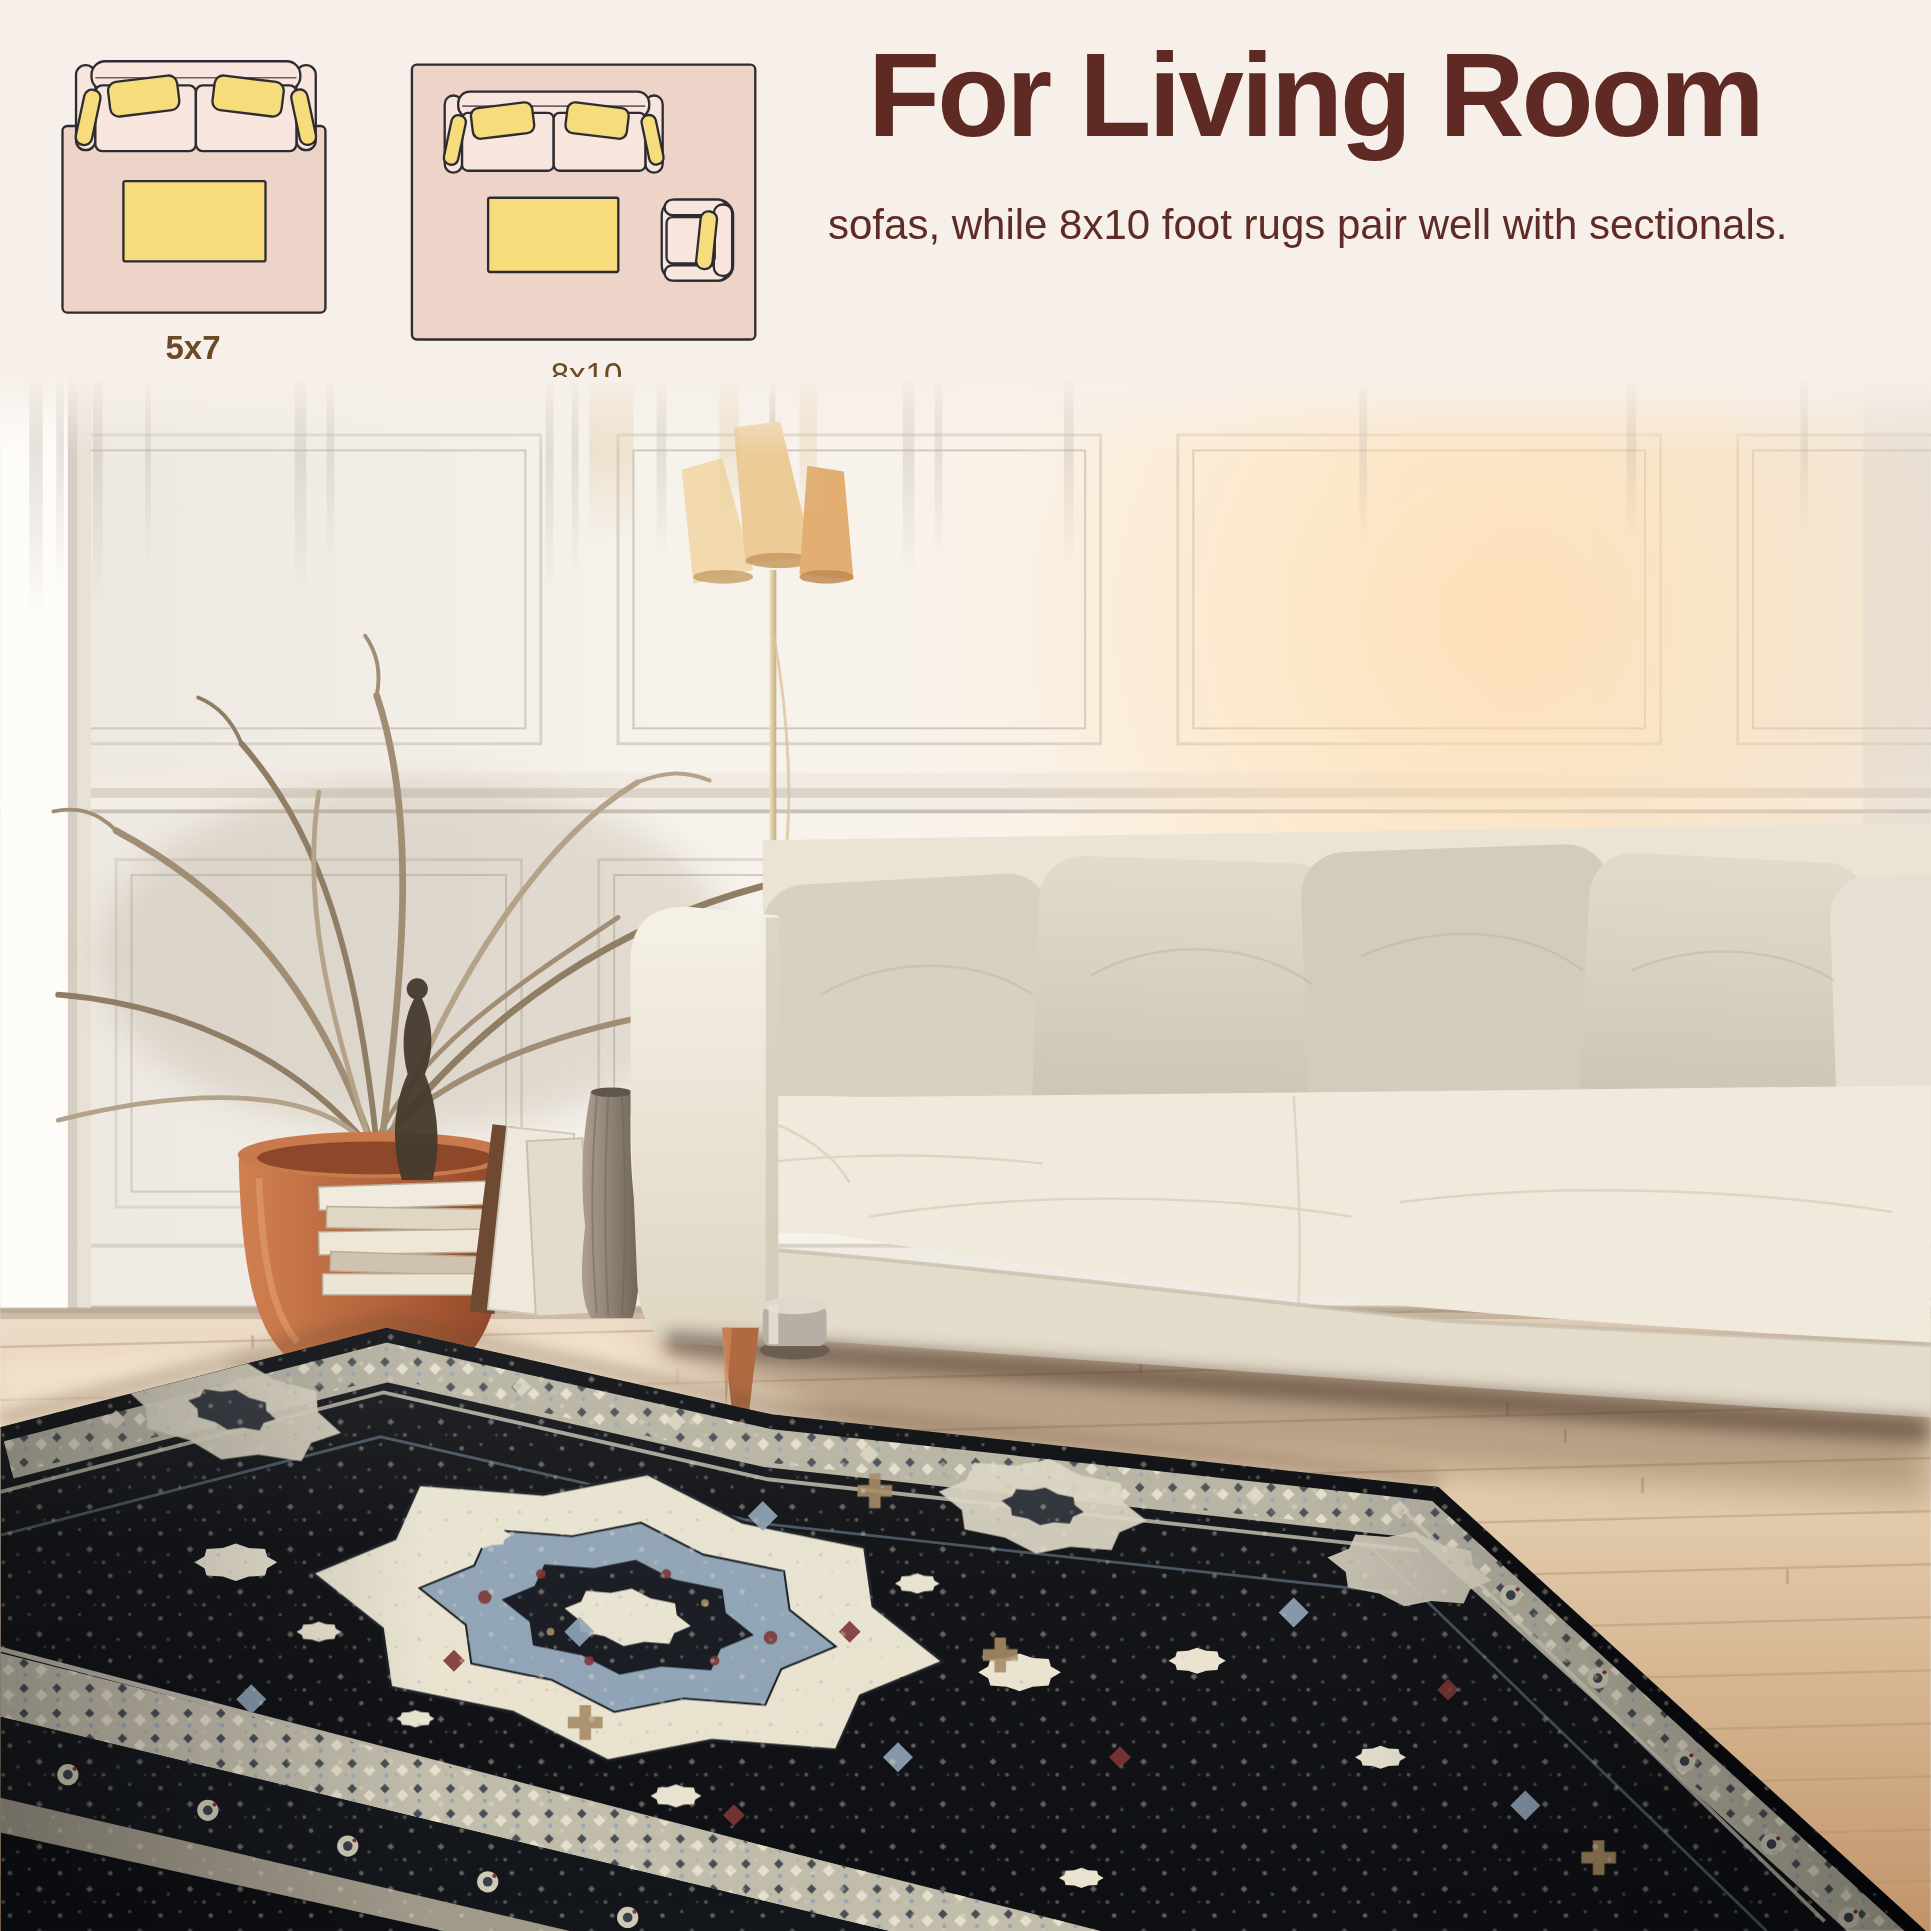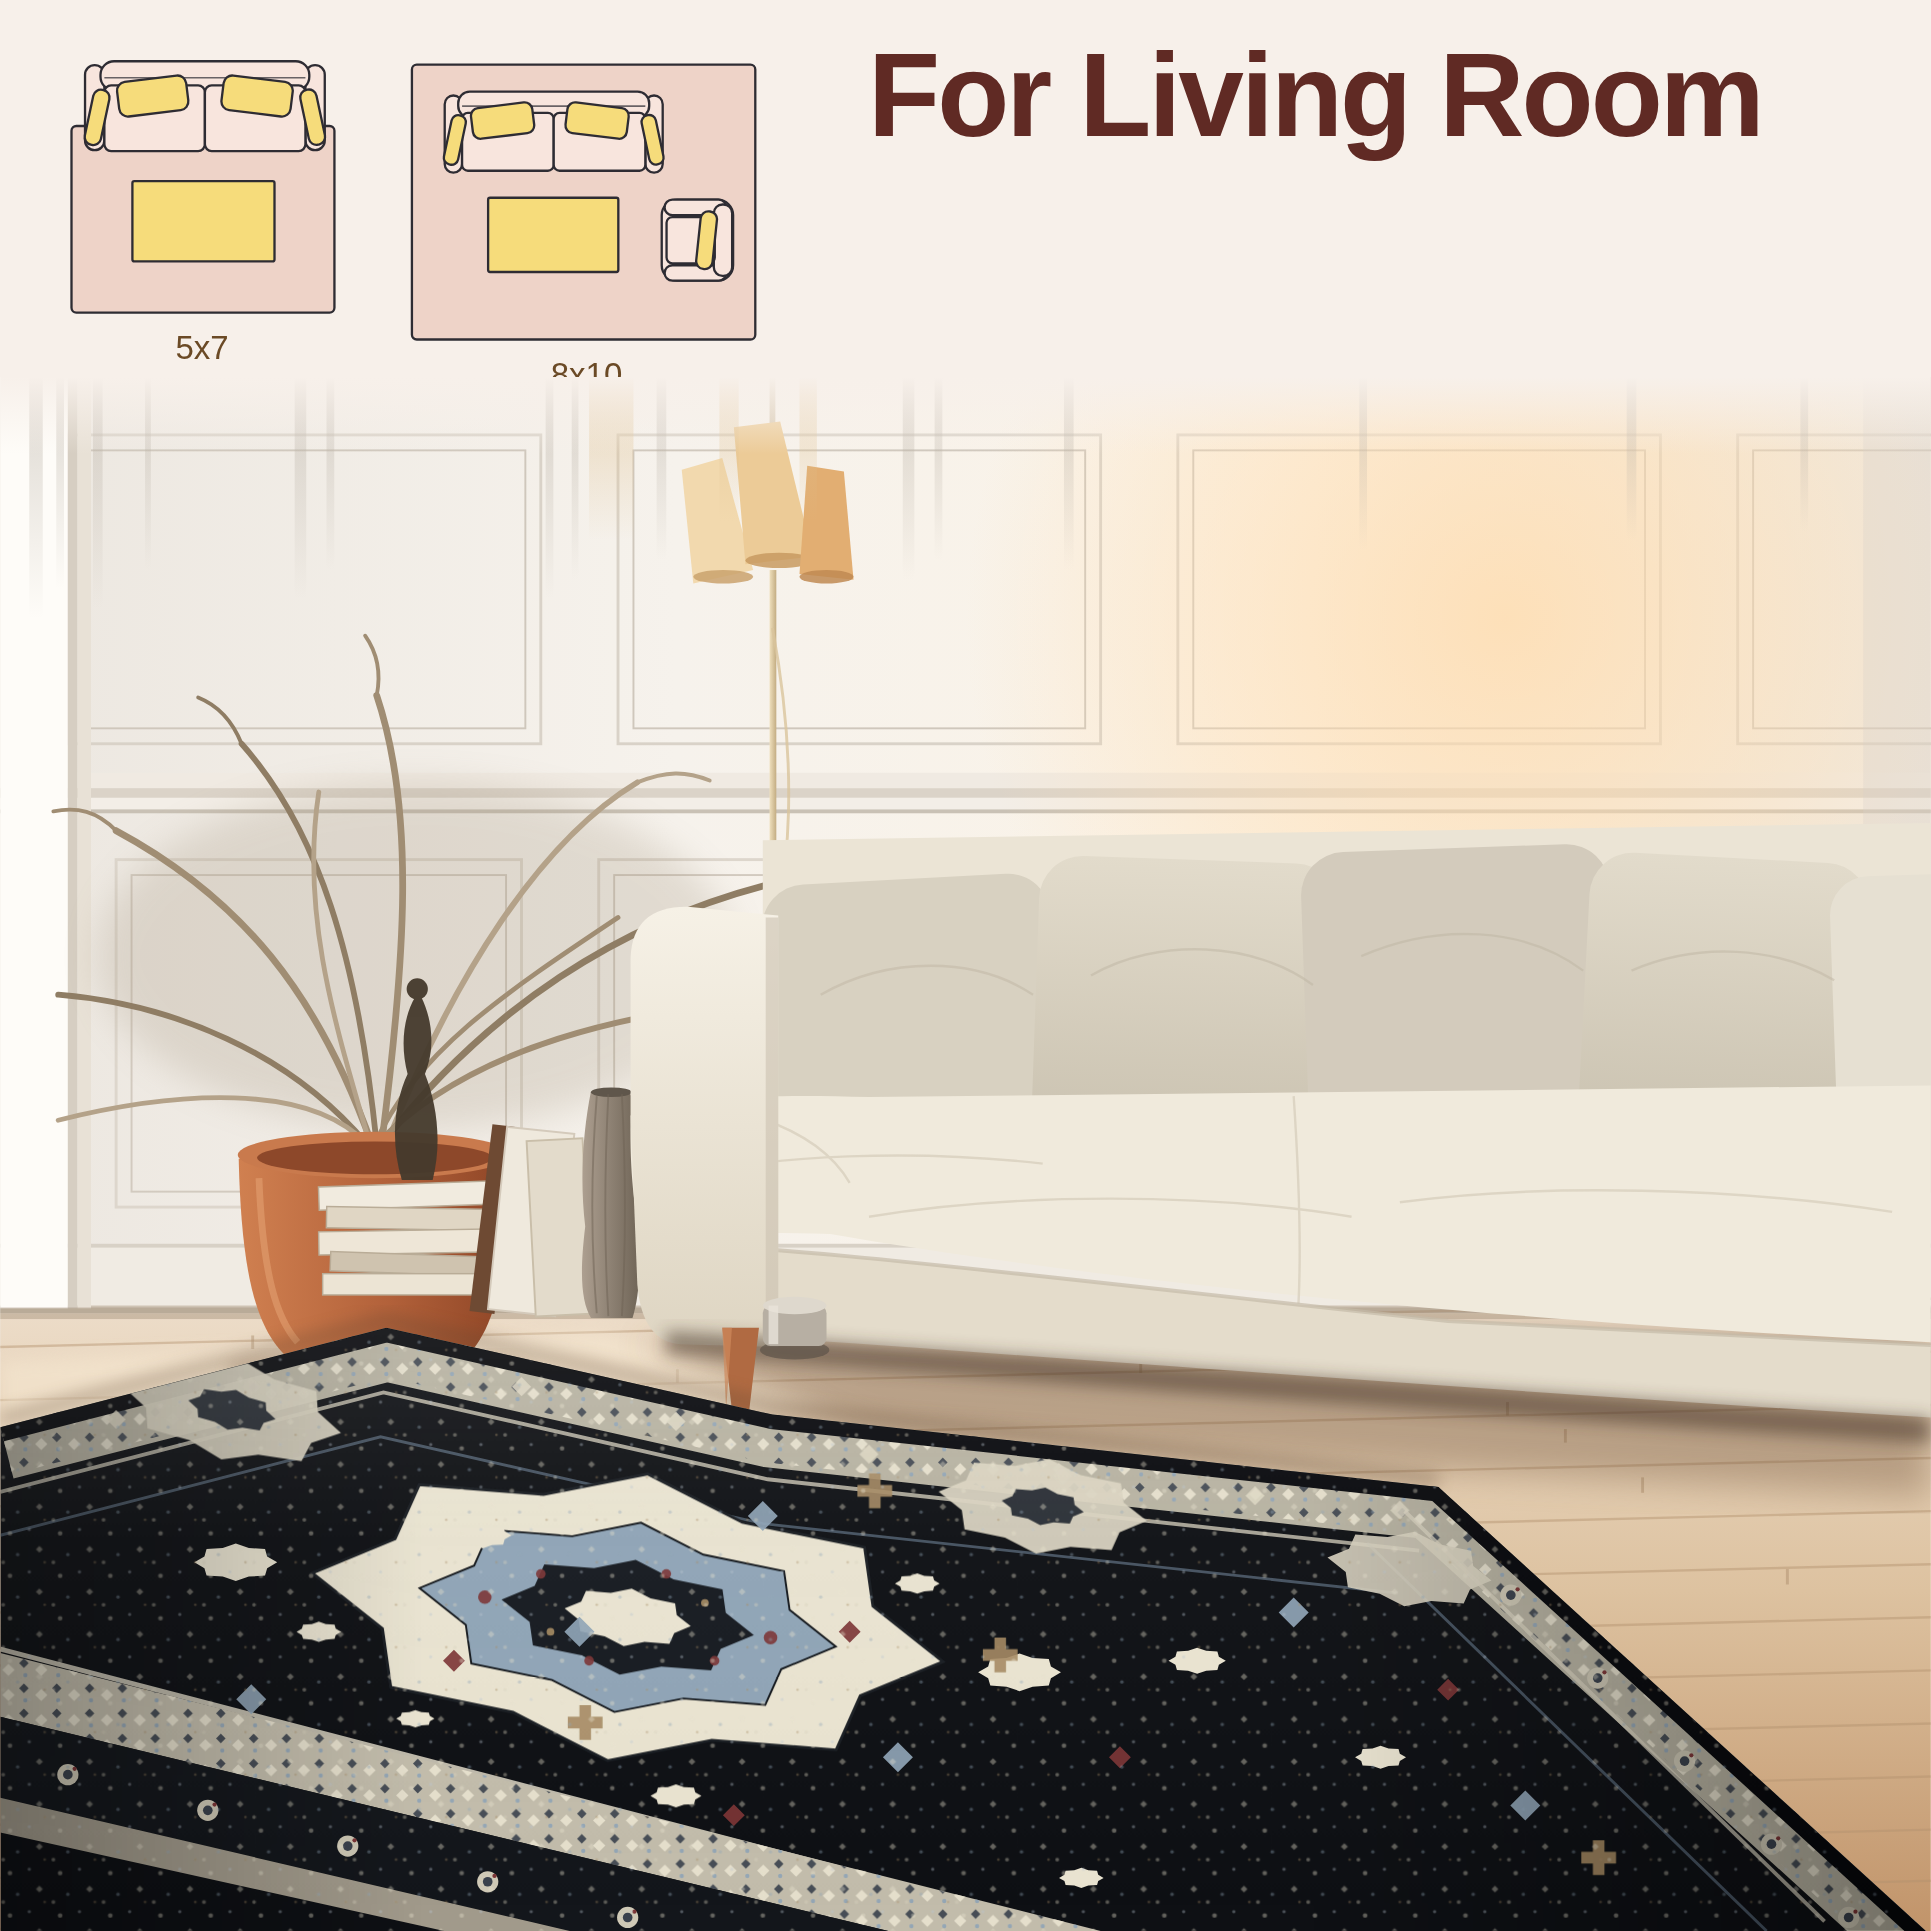--- a/index.html
+++ b/index.html
@@ -24,34 +24,35 @@
   .page-desc{
     position:absolute;left:828px;top:199px;margin:0;width:1091px;
     font-size:42px;line-height:1.26;color:var(--text);
   }
   .page-desc span{display:block;white-space:nowrap;}
   .diagram{position:absolute;}
   .diagram-label{
     position:absolute;left:0;right:0;text-align:center;
     font-size:33px;color:var(--label);
   }
-  #diagram-5x7{left:57px;top:39px;width:290px;height:333px;}
+  #diagram-5x7{left:48px;top:39px;width:290px;height:333px;font-weight:bold;}
   #diagram-5x7 .diagram-label{top:290px;}
   #diagram-8x10{left:396px;top:43px;width:357px;height:338px;}
   #diagram-8x10 .diagram-label{top:301px;}
   .photo{position:absolute;left:0;top:377px;width:1931px;height:1554px;}
   .o{stroke:var(--outline);stroke-width:2.4;stroke-linejoin:round;}
   .f-pink{fill:var(--dpink);} .f-dsofa{fill:var(--dsofa);} .f-acc{fill:var(--daccent);}
 </style>
 </head>
 <body>
 
 <h1 class="page-title">For Living Room</h1>
 
 <p class="page-desc">
+  <span>sofas, while 8x10 foot rugs pair well with sectionals.</span>
 </p>
 
 <figure class="diagram" id="diagram-5x7" style="margin:0">
   <svg width="290" height="290" viewBox="0 0 300 300">
     <rect class="o f-pink" x="15" y="90" width="272" height="193" rx="5"></rect>
     <g>
       <rect class="o f-dsofa" x="29" y="27" width="20" height="88" rx="10"></rect>
       <rect class="o f-dsofa" x="257" y="27" width="20" height="88" rx="10"></rect>
       <rect class="o f-dsofa" x="45" y="23" width="216" height="30" rx="14"></rect>
       <rect class="o f-dsofa" x="49" y="48" width="104" height="68" rx="7"></rect>

